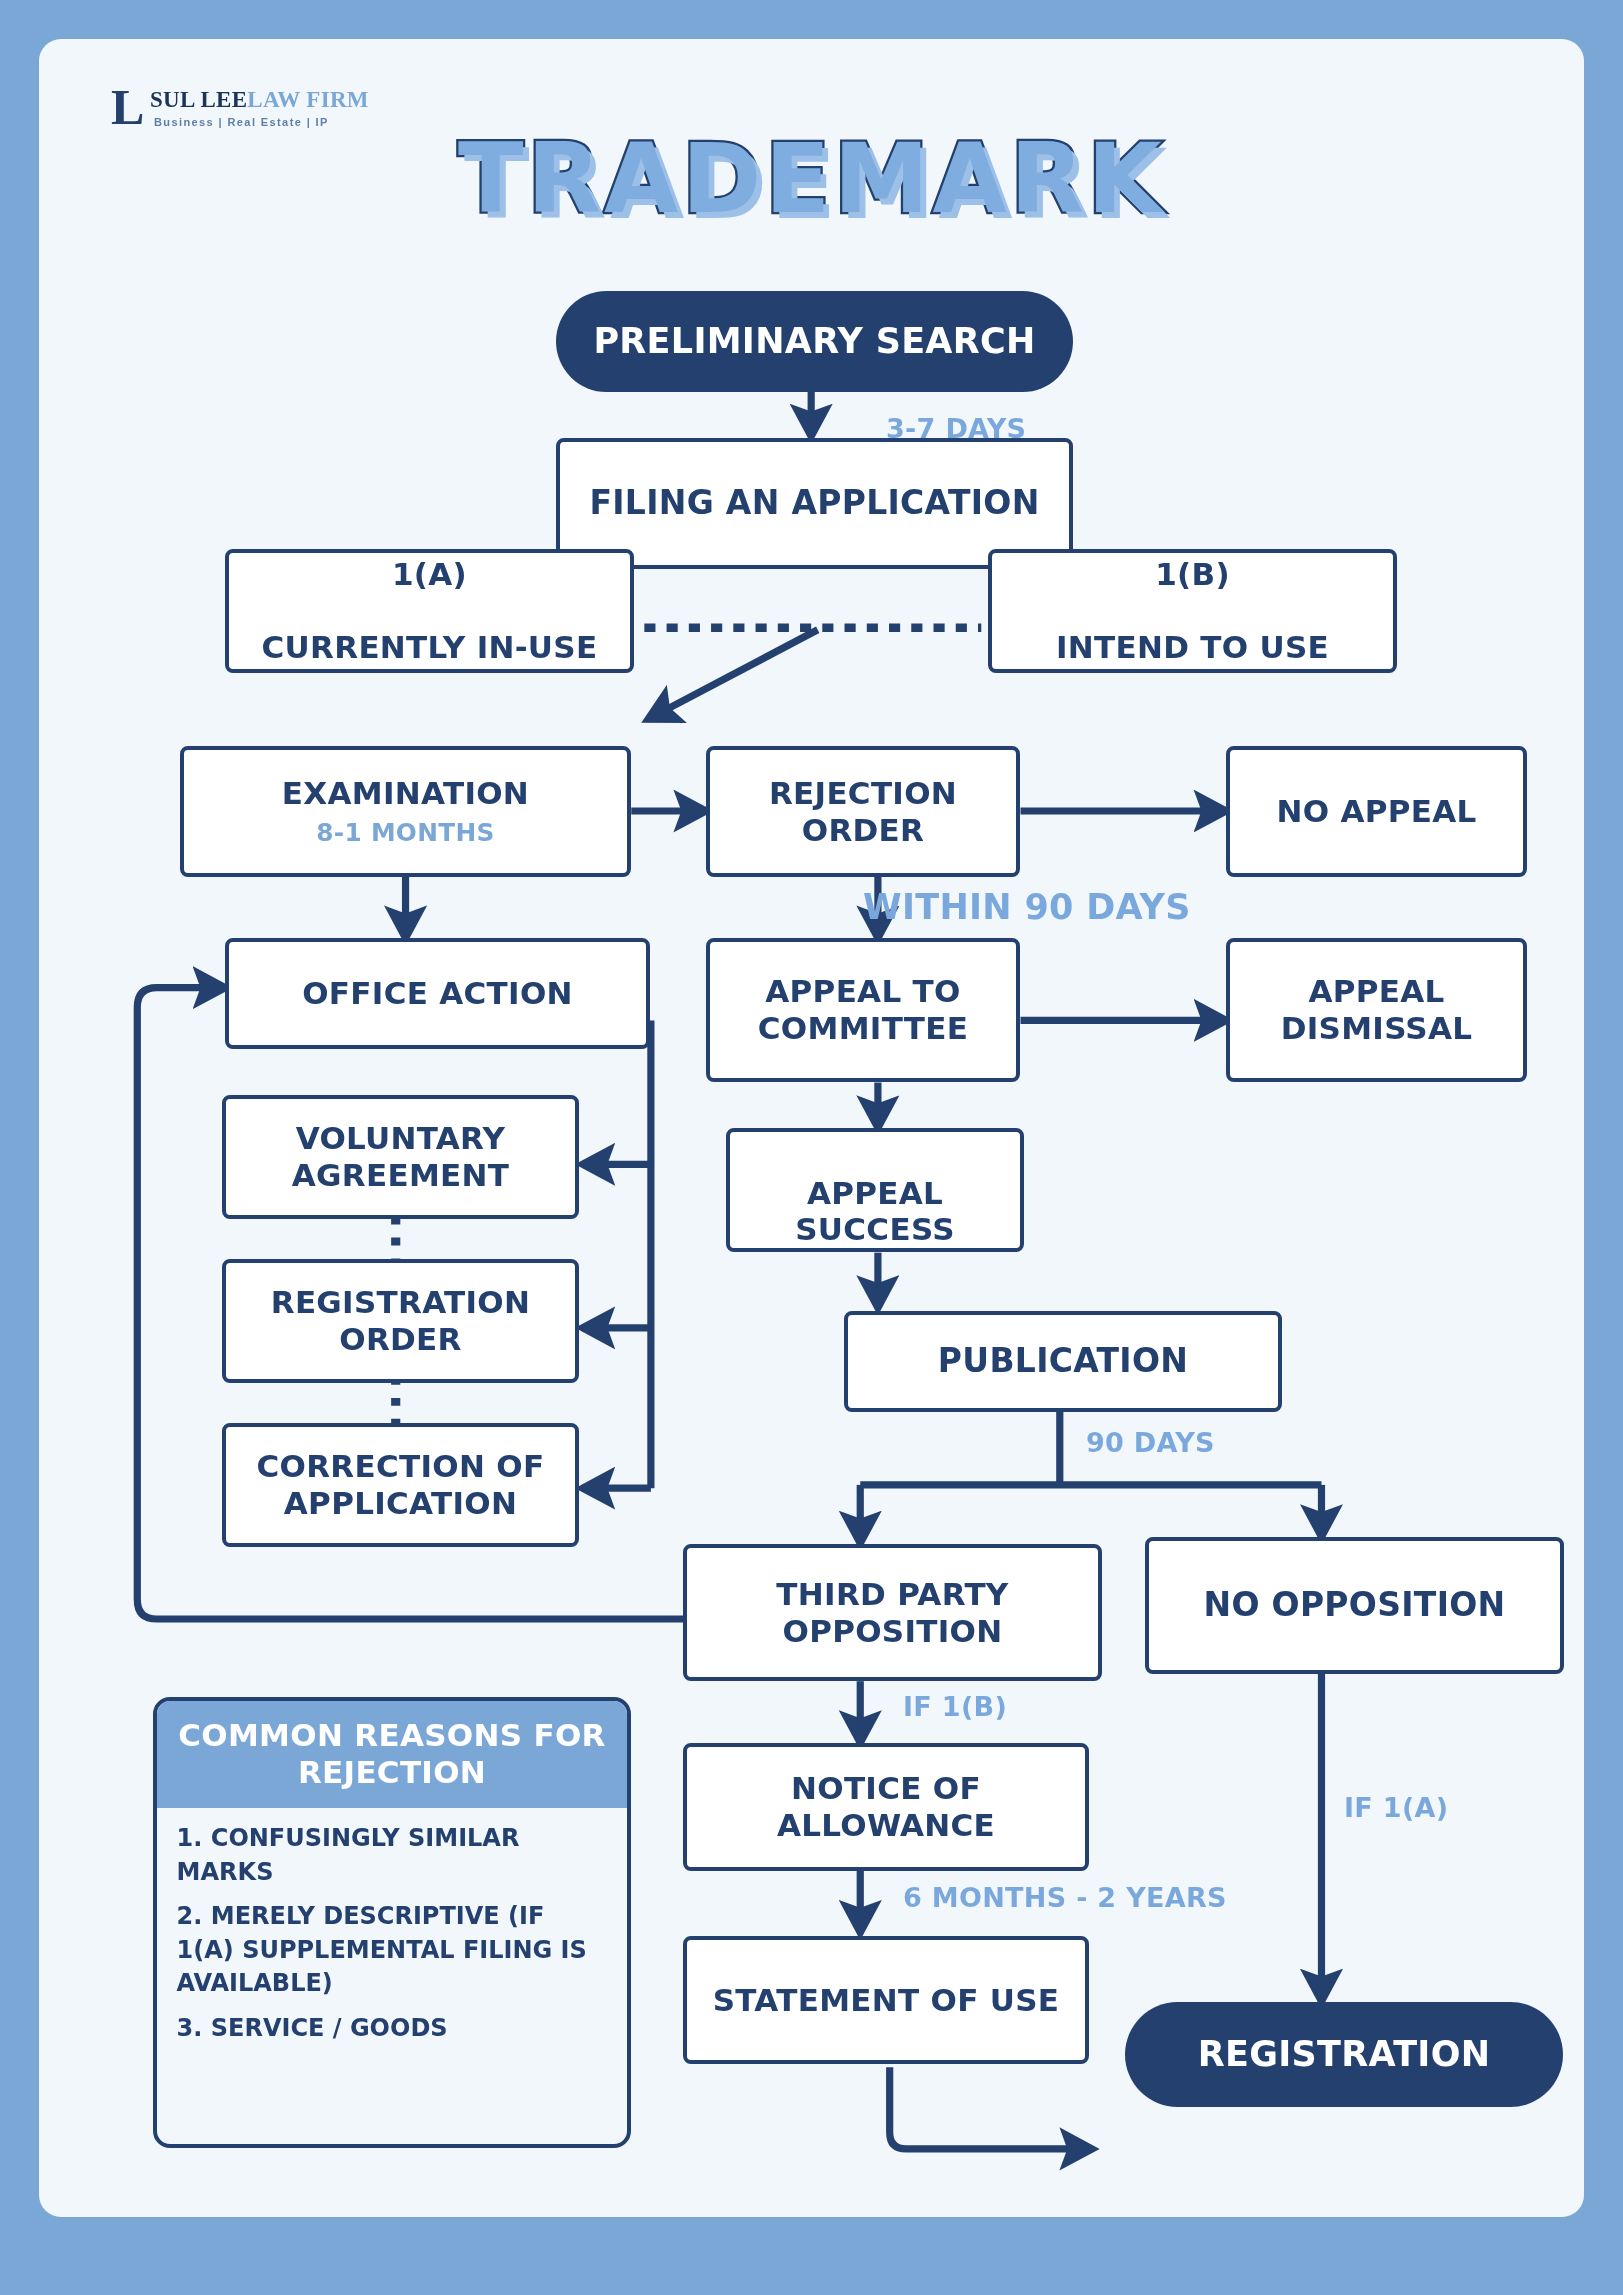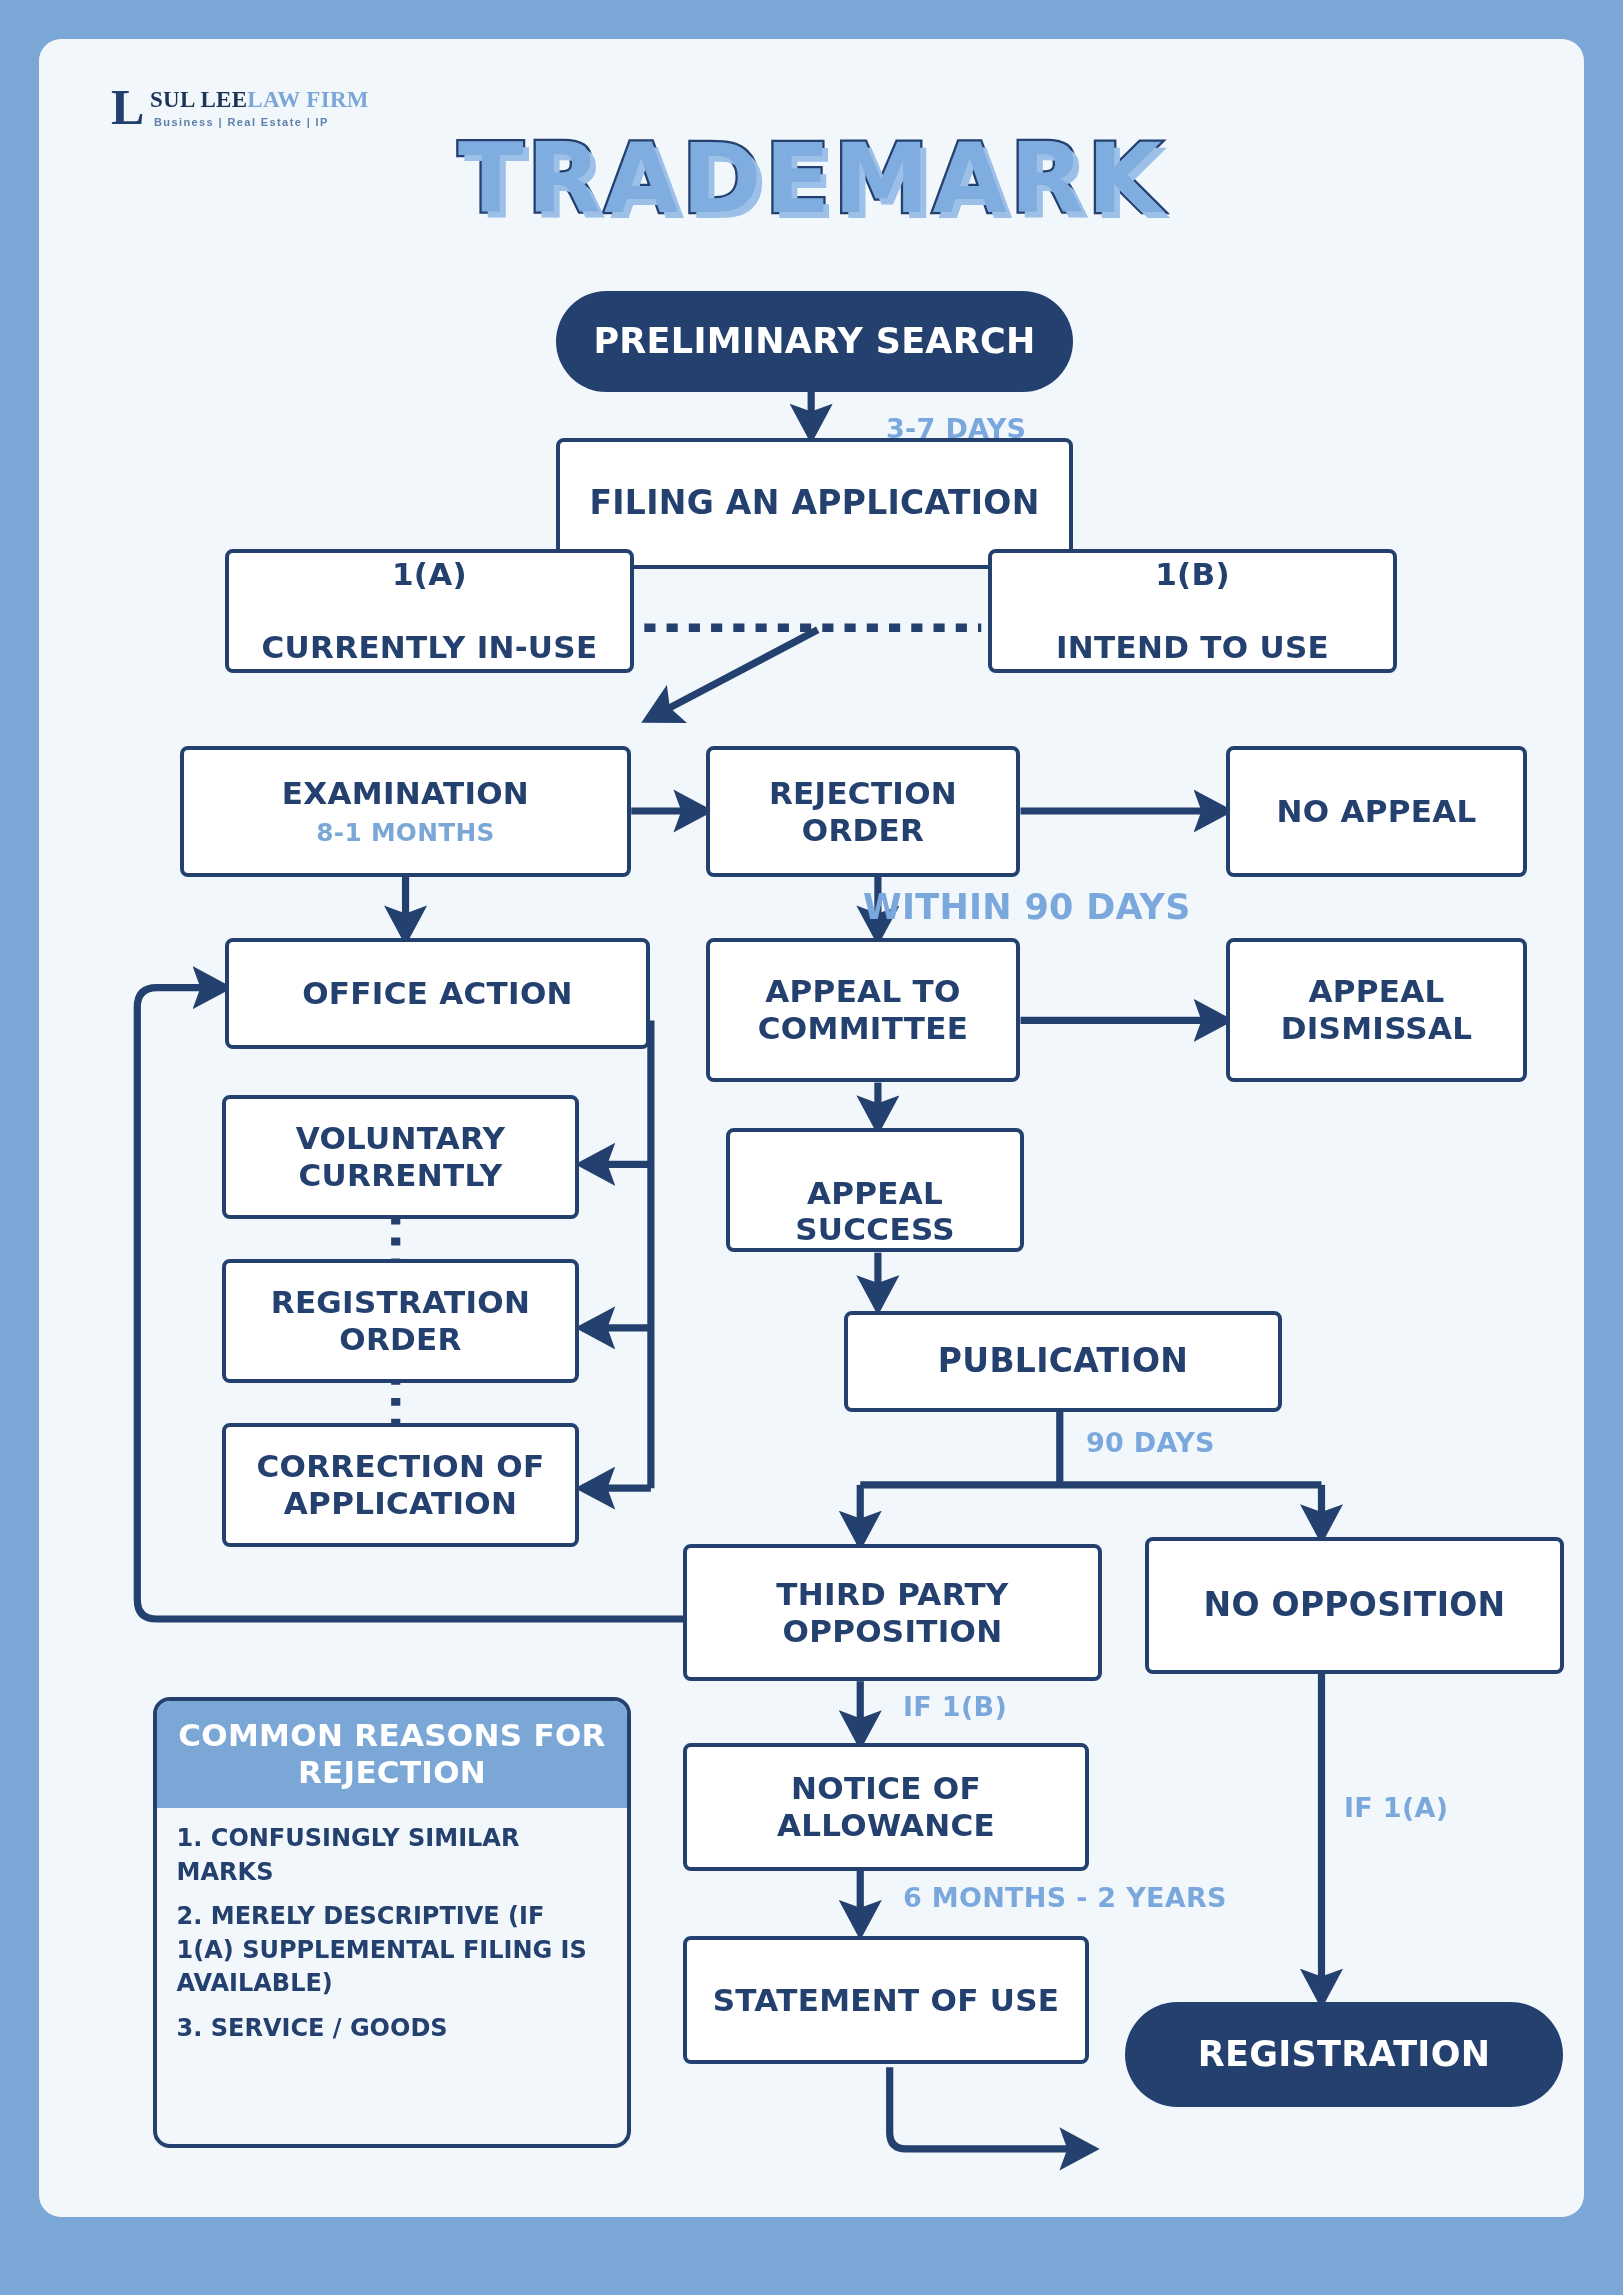--- a/index.html
+++ b/index.html
@@ -195,21 +195,21 @@
 
   <div class="node" style="left:667px;top:899px;width:314px;height:144px;font-size:31px;">
     <span>APPEAL TO COMMITTEE</span>
   </div>
 
   <div class="node" style="left:1187px;top:899px;width:301px;height:144px;font-size:31px;">
     <span>APPEAL DISMISSAL</span>
   </div>
 
   <div class="node" style="left:183px;top:1056px;width:357px;height:124px;font-size:31px;">
-    <span>VOLUNTARY CURRENTLY</span>
+    <span>VOLUNTARY AGREEMENT</span>
   </div>
 
   <div class="node" style="left:687px;top:1089px;width:298px;height:124px;font-size:31px;align-items:flex-end;">
     <span>APPEAL SUCCESS</span>
   </div>
 
   <div class="node" style="left:183px;top:1220px;width:357px;height:124px;font-size:31px;">
     <span>REGISTRATION ORDER</span>
   </div>
 

